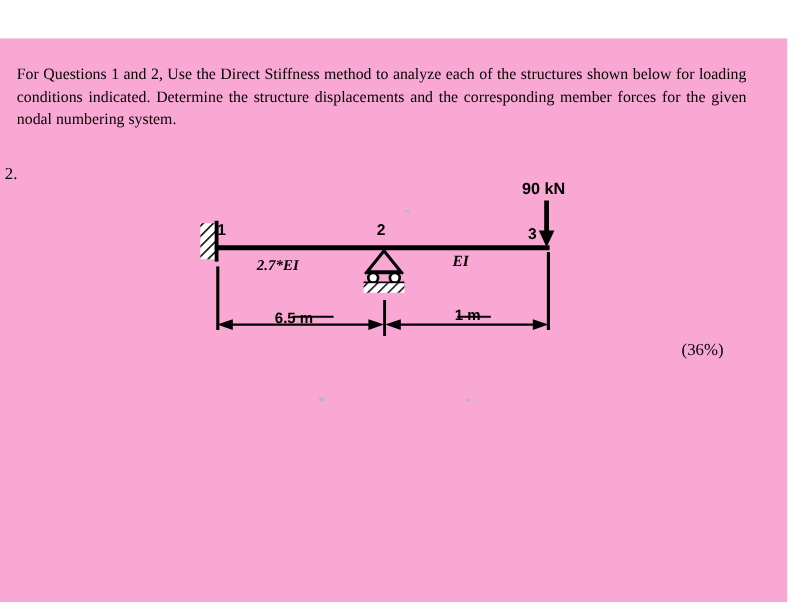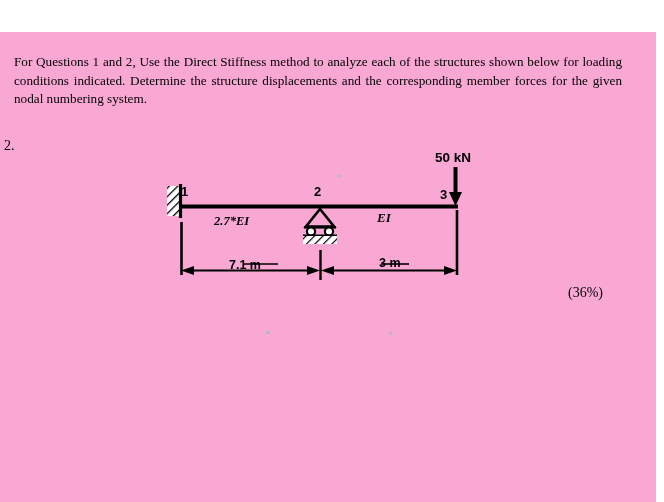--- a/index.html
+++ b/index.html
@@ -154,27 +154,27 @@
       <line x1="381" y1="232" x2="409" y2="232" stroke="#000000" stroke-width="1.6"></line>
     </g>
   </svg>
 
   <div class="dlabel node-num" style="left:181px; top:152px;">1</div>
 
   <div class="dlabel node-num" style="left:314px; top:152px;">2</div>
 
   <div class="dlabel node-num" style="left:440px; top:155px;">3</div>
 
-  <div class="dlabel load-text" style="left:435px; top:118px;">50 kN</div>
+  <div class="dlabel load-text" style="left:435px; top:118px;">90 kN</div>
 
   <div class="dlabel-serif ei-left" style="left:214px; top:182px;">2.7*EI</div>
 
   <div class="dlabel-serif ei-right" style="left:377px; top:178px;">EI</div>
 
-  <div class="dlabel dim-text" style="left:229px; top:226px;">7.1 m</div>
+  <div class="dlabel dim-text" style="left:229px; top:226px;">6.5 m</div>
 
-  <div class="dlabel dim-text" style="left:379px; top:224px;">3 m</div>
+  <div class="dlabel dim-text" style="left:379px; top:224px;">1 m</div>
 
   <div class="speck" style="left:337px; top:143px; width:4px; height:2px;"></div>
   <div class="speck" style="left:266px; top:299px; width:4px; height:3px;"></div>
   <div class="speck" style="left:389px; top:300px; width:3px; height:3px;"></div>
 
 </div>
 
 </body></html>

